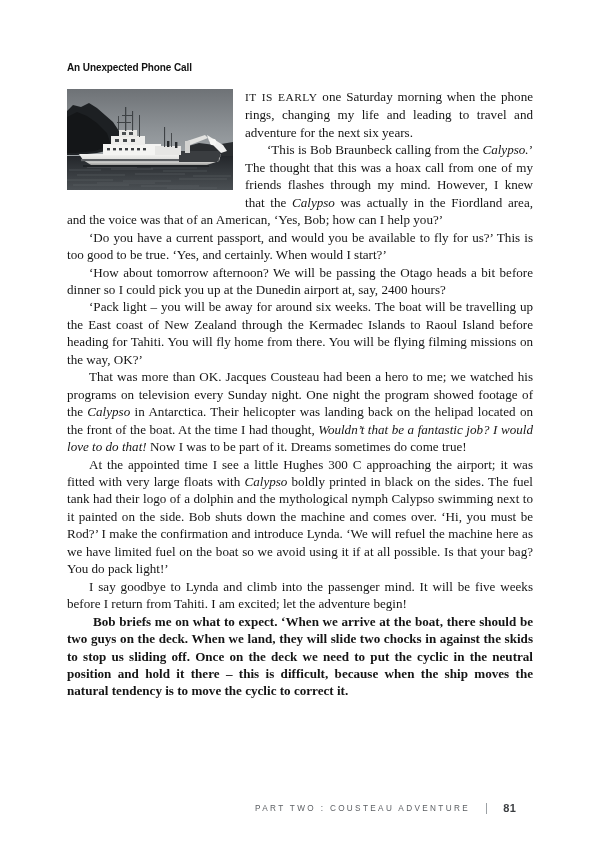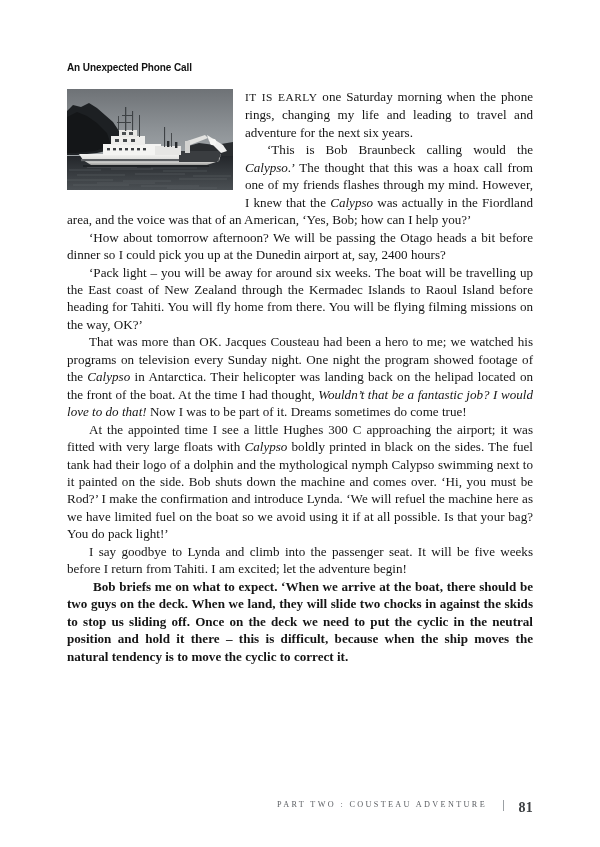--- a/index.html
+++ b/index.html
@@ -85,45 +85,45 @@
     font-size: 11.4px;
     letter-spacing: 0.55px;
   }
   em, .ital {
     font-style: italic;
   }
 
   
   .page-footer {
     position: absolute;
-    left: 67px;
+    left: 50px;
     top: 800px;
     width: 466px;
     height: 16px;
     display: flex;
-    align-items: flex-start;
+    align-items: center;
     justify-content: flex-end;
-    font-family: Liberation Serif, serif;
+    font-family: Liberation Sans, sans-serif;
   }
   .footer-label {
     font-size: 8.2px;
     letter-spacing: 2.35px;
     color: #5d6064;
     text-transform: uppercase;
     white-space: nowrap;
   }
   .footer-divider {
     display: inline-block;
     width: 1px;
     height: 11px;
     background: #9ba0a4;
     margin: 0 13px 0 16px;
   }
   .footer-pagenum {
-    font-size: 14px;
+    font-size: 11px;
     font-weight: bold;
     color: #3b3e41;
     letter-spacing: 0.2px;
     min-width: 16px;
     text-align: right;
   }
 
   .clearfix::after {
     content: "";
     display: block;
@@ -229,32 +229,33 @@
             <line x1="20" y1="78.5" x2="70" y2="78.5"></line>
             <line x1="84" y1="79" x2="130" y2="79"></line>
             <line x1="30" y1="94" x2="88" y2="94"></line>
             <line x1="100" y1="99" x2="150" y2="99"></line>
           </g>
         </svg>
       </figure>
 
       <p class="first"><span class="opening-caps">IT IS EARLY</span><span> one Saturday morning when the phone rings, changing my life and leading to travel and adventure for the next six years.</span></p>
 
-      <p><span>‘This is Bob Braunbeck calling would the </span><em class="ital">Calypso.</em><span>’ The thought that this was a hoax call from one of my friends flashes through my mind. However, I knew that the </span><em class="ital">Calypso</em><span> was actually in the Fiordland area, and the voice was that of an American, ‘Yes, Bob; how can I help you?’</span></p>
-
+      <p><span>‘This is Bob Braunbeck calling from the </span><em class="ital">Calypso.</em><span>’ The thought that this was a hoax call from one of my friends flashes through my mind. However, I knew that the </span><em class="ital">Calypso</em><span> was actually in the Fiordland area, and the voice was that of an American, ‘Yes, Bob; how can I help you?’</span></p>
+
+      <p>‘Do you have a current passport, and would you be available to fly for us?’ This is too good to be true. ‘Yes, and certainly. When would I start?’</p>
 
       <p>‘How about tomorrow afternoon? We will be passing the Otago heads a bit before dinner so I could pick you up at the Dunedin airport at, say, 2400 hours?</p>
 
       <p>‘Pack light – you will be away for around six weeks. The boat will be travelling up the East coast of New Zealand through the Kermadec Islands to Raoul Island before heading for Tahiti. You will fly home from there. You will be flying filming missions on the way, OK?’</p>
 
       <p><span>That was more than OK. Jacques Cousteau had been a hero to me; we watched his programs on television every Sunday night. One night the program showed footage of the </span><em class="ital">Calypso</em><span> in Antarctica. Their helicopter was landing back on the helipad located on the front of the boat. At the time I had thought, </span><em class="ital">Wouldn’t that be a fantastic job? I would love to do that!</em><span> Now I was to be part of it. Dreams sometimes do come true!</span></p>
 
       <p><span>At the appointed time I see a little Hughes 300 C approaching the airport; it was fitted with very large floats with </span><em class="ital">Calypso</em><span> boldly printed in black on the sides. The fuel tank had their logo of a dolphin and the mythological nymph Calypso swimming next to it painted on the side. Bob shuts down the machine and comes over. ‘Hi, you must be Rod?’ I make the confirmation and introduce Lynda. ‘We will refuel the machine here as we have limited fuel on the boat so we avoid using it if at all possible. Is that your bag? You do pack light!’</span></p>
 
-      <p>I say goodbye to Lynda and climb into the passenger seat. It will be five weeks before I return from Tahiti. I am excited; let the adventure begin!</p>
+      <p>I say goodbye to Lynda and climb into the passenger mind. It will be five weeks before I return from Tahiti. I am excited; let the adventure begin!</p>
 
       <p class="tight-indent">Bob briefs me on what to expect. ‘When we arrive at the boat, there should be two guys on the deck. When we land, they will slide two chocks in against the skids to stop us sliding off. Once on the deck we need to put the cyclic in the neutral position and hold it there – this is difficult, because when the ship moves the natural tendency is to move the cyclic to correct it.</p>
 
 
     </div>
   </div>
 
   <div class="page-footer">
     <span class="footer-label">Part Two : Cousteau Adventure</span>
     <span class="footer-divider"></span>

